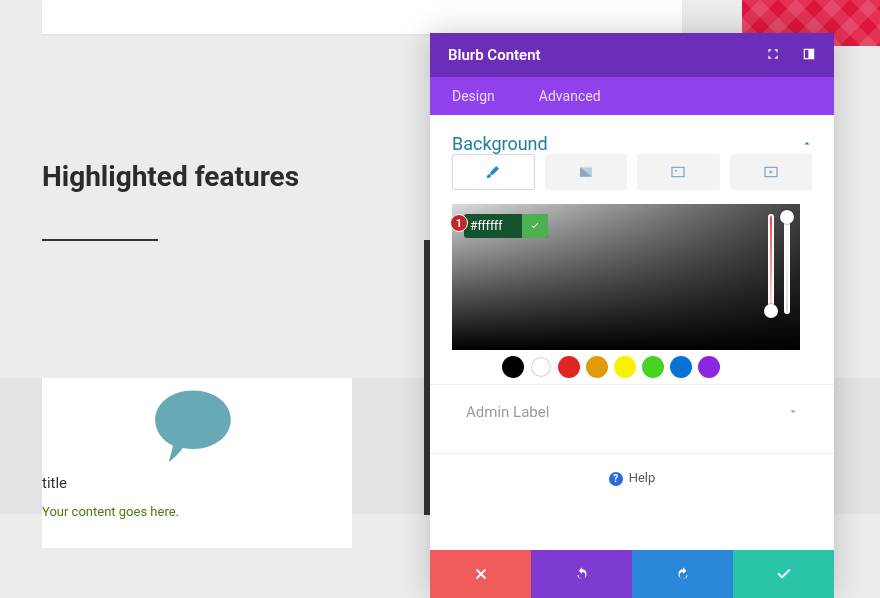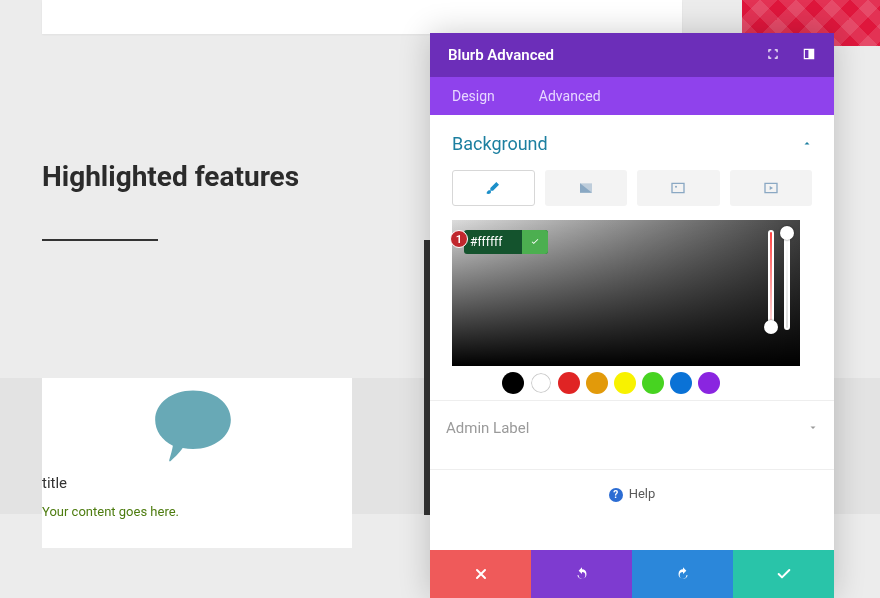--- a/index.html
+++ b/index.html
@@ -85,21 +85,20 @@
     flex:1;
     padding: 18px 22px 0 22px;
     overflow:hidden;
     position:relative;
   }
 
   .section-header {
     display:flex; justify-content:space-between; align-items:center;
     color:#1c7fa0; font-size:18px; font-weight:400;
     cursor:pointer;
-    margin-bottom:16px;
   }
   .section-caret { color:#1c7fa0; font-size:12px; }
   .section-caret svg { width:10px; height:10px; }
 
   .bg-type-row {
     display:flex; gap:10px; margin-bottom:14px;
   }
   .bg-type-btn {
     flex:1; height:36px;
     border:1px solid transparent;
@@ -175,21 +174,21 @@
   .swatches {
     position:absolute; left:50px; bottom:-10px;
     display:flex; gap:6px;
   }
   .swatch { width:22px; height:22px; border-radius:50%; cursor:pointer; }
   .swatch.white { border:1px solid #fff; box-shadow: inset 0 0 0 1px #ccc; }
 
   .admin-row {
     border-top:1px solid #eee;
     margin: 16px -22px 0;
-    padding: 18px 16px 16px;
+    padding: 18px 36px 16px;
     display:flex; justify-content:space-between; align-items:center;
     color:#9a9a9a; font-size:15px;
     cursor:pointer;
   }
 
   .help-row {
     border-top:1px solid #eee;
     margin: 16px -22px;
     padding: 16px 0;
     text-align:center;
@@ -236,21 +235,21 @@
     </svg>
 </div>
 <div class="blurb-title">title</div>
 <div class="blurb-content">Your content goes here.</div>
 
 <div class="right-rail"></div>
 
 <div class="modal">
 
   <div class="modal-titlebar">
-    <div class="modal-title">Blurb Advanced</div>
+    <div class="modal-title">Blurb Content</div>
     <div class="modal-title-icons">
       <span>
         <svg viewBox="0 0 24 24">
             <path d="M4 4h5v2H6v3H4V4zm11 0h5v5h-2V6h-3V4zM4 15h2v3h3v2H4v-5zm14 0h2v5h-5v-2h3v-3z"></path>
           </svg>
       </span>
       <span>
         <svg viewBox="0 0 24 24">
             <path d="M3 3h18v18H3V3zm2 2v14h6V5H5z"></path>
           </svg>

